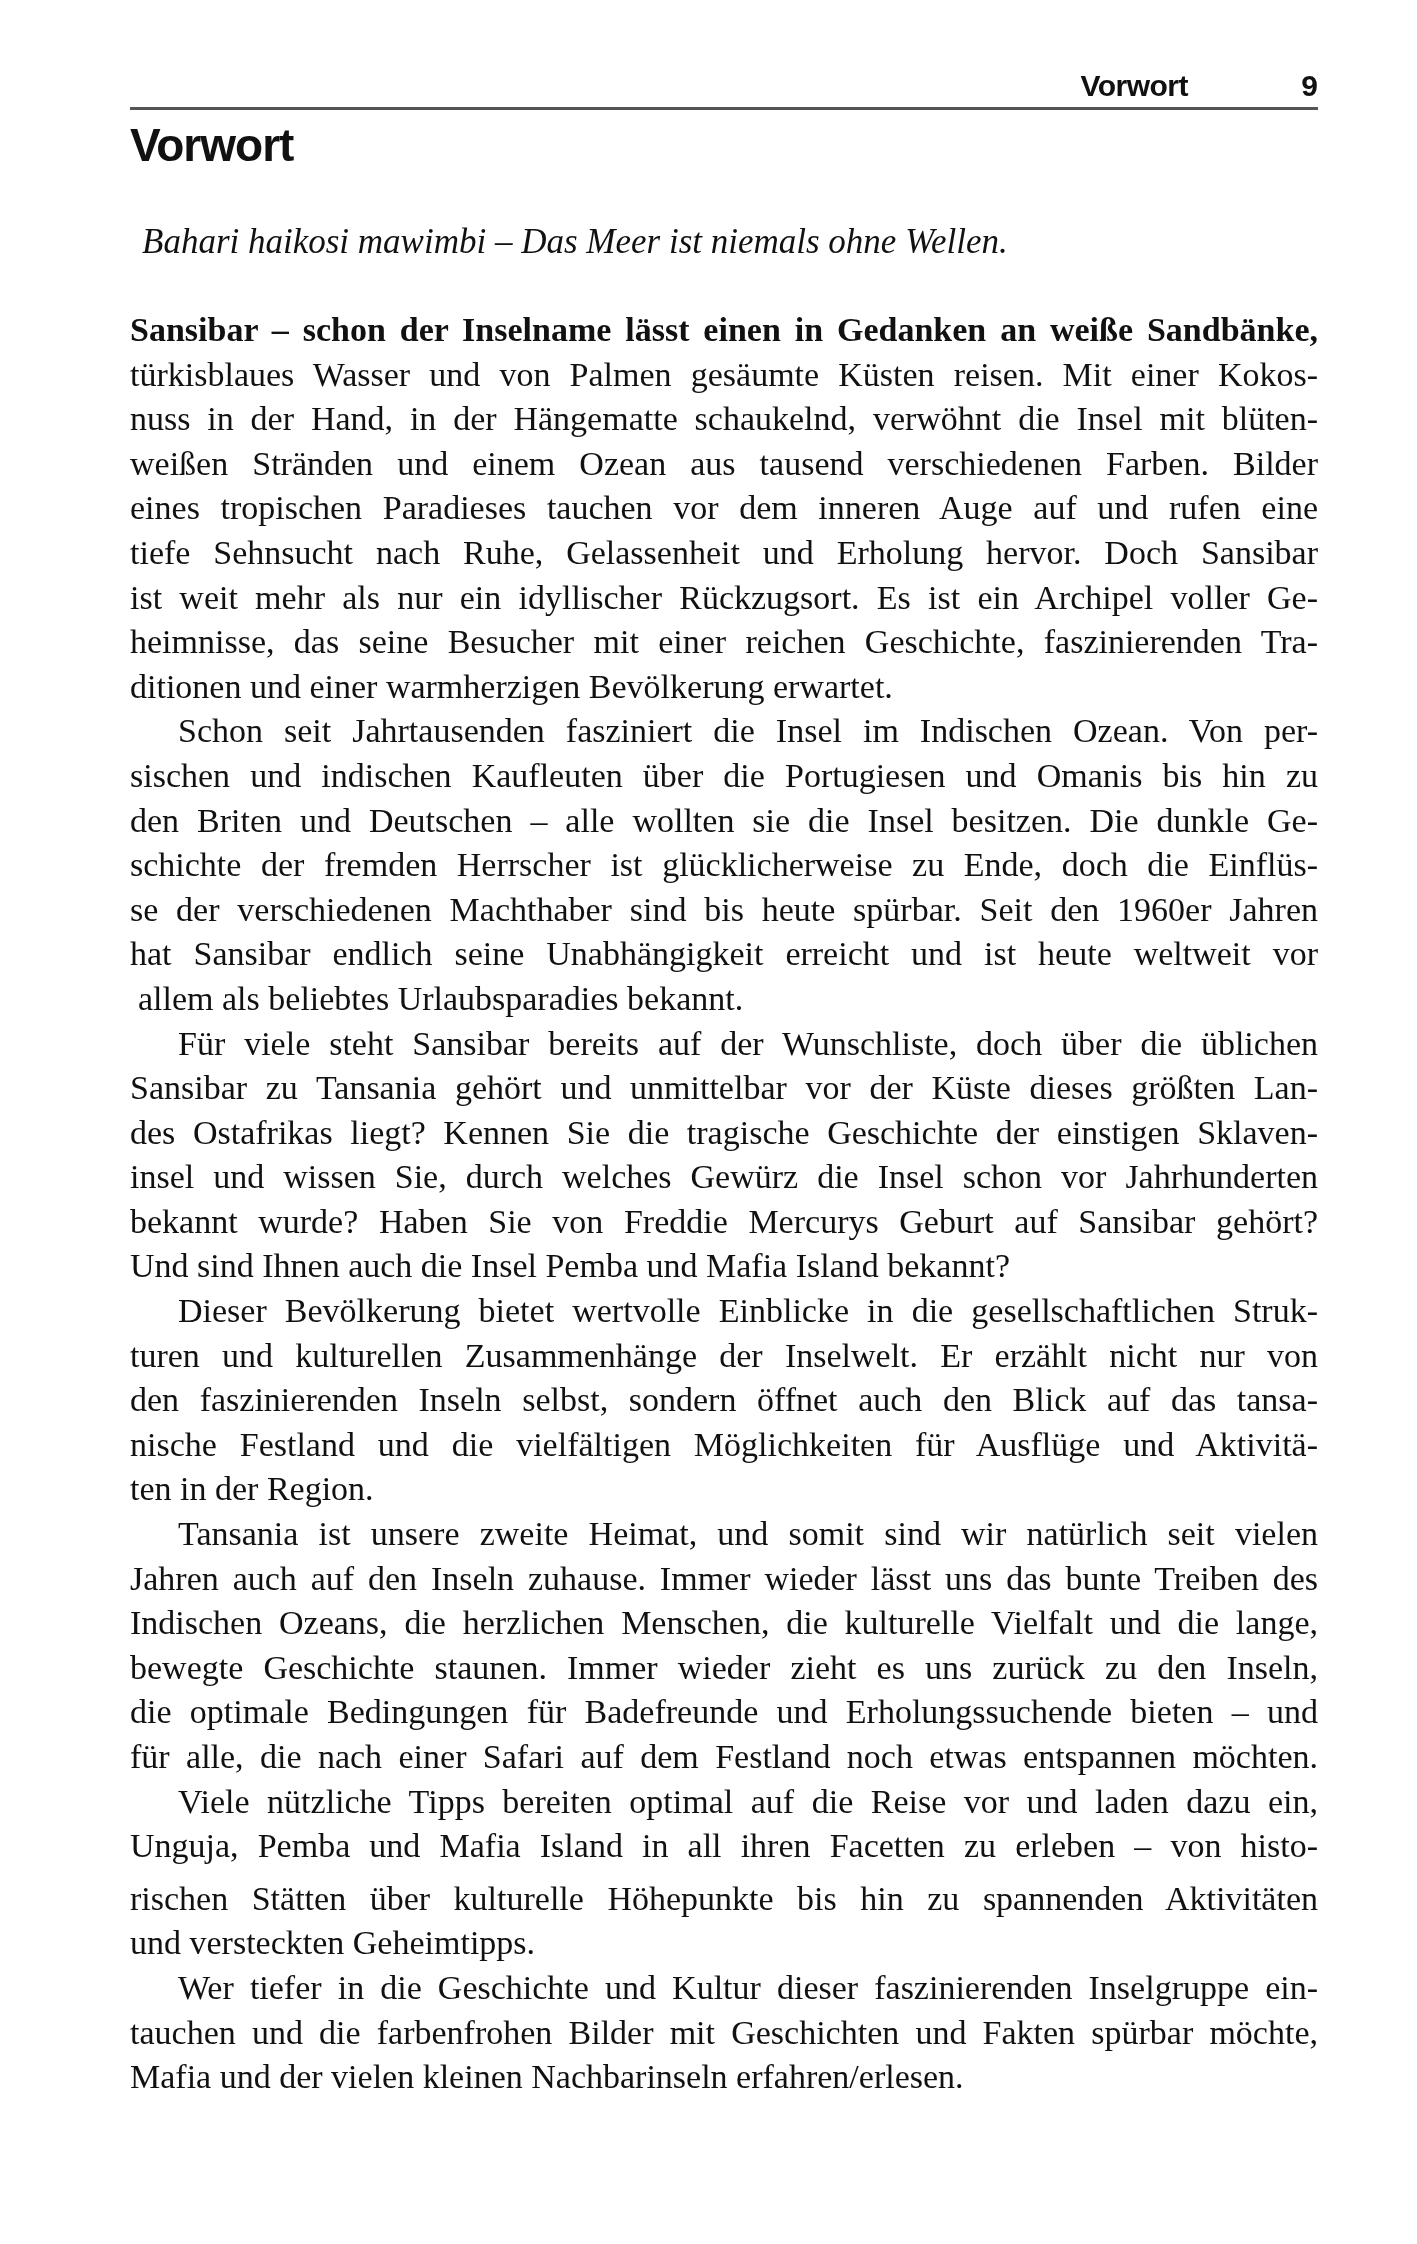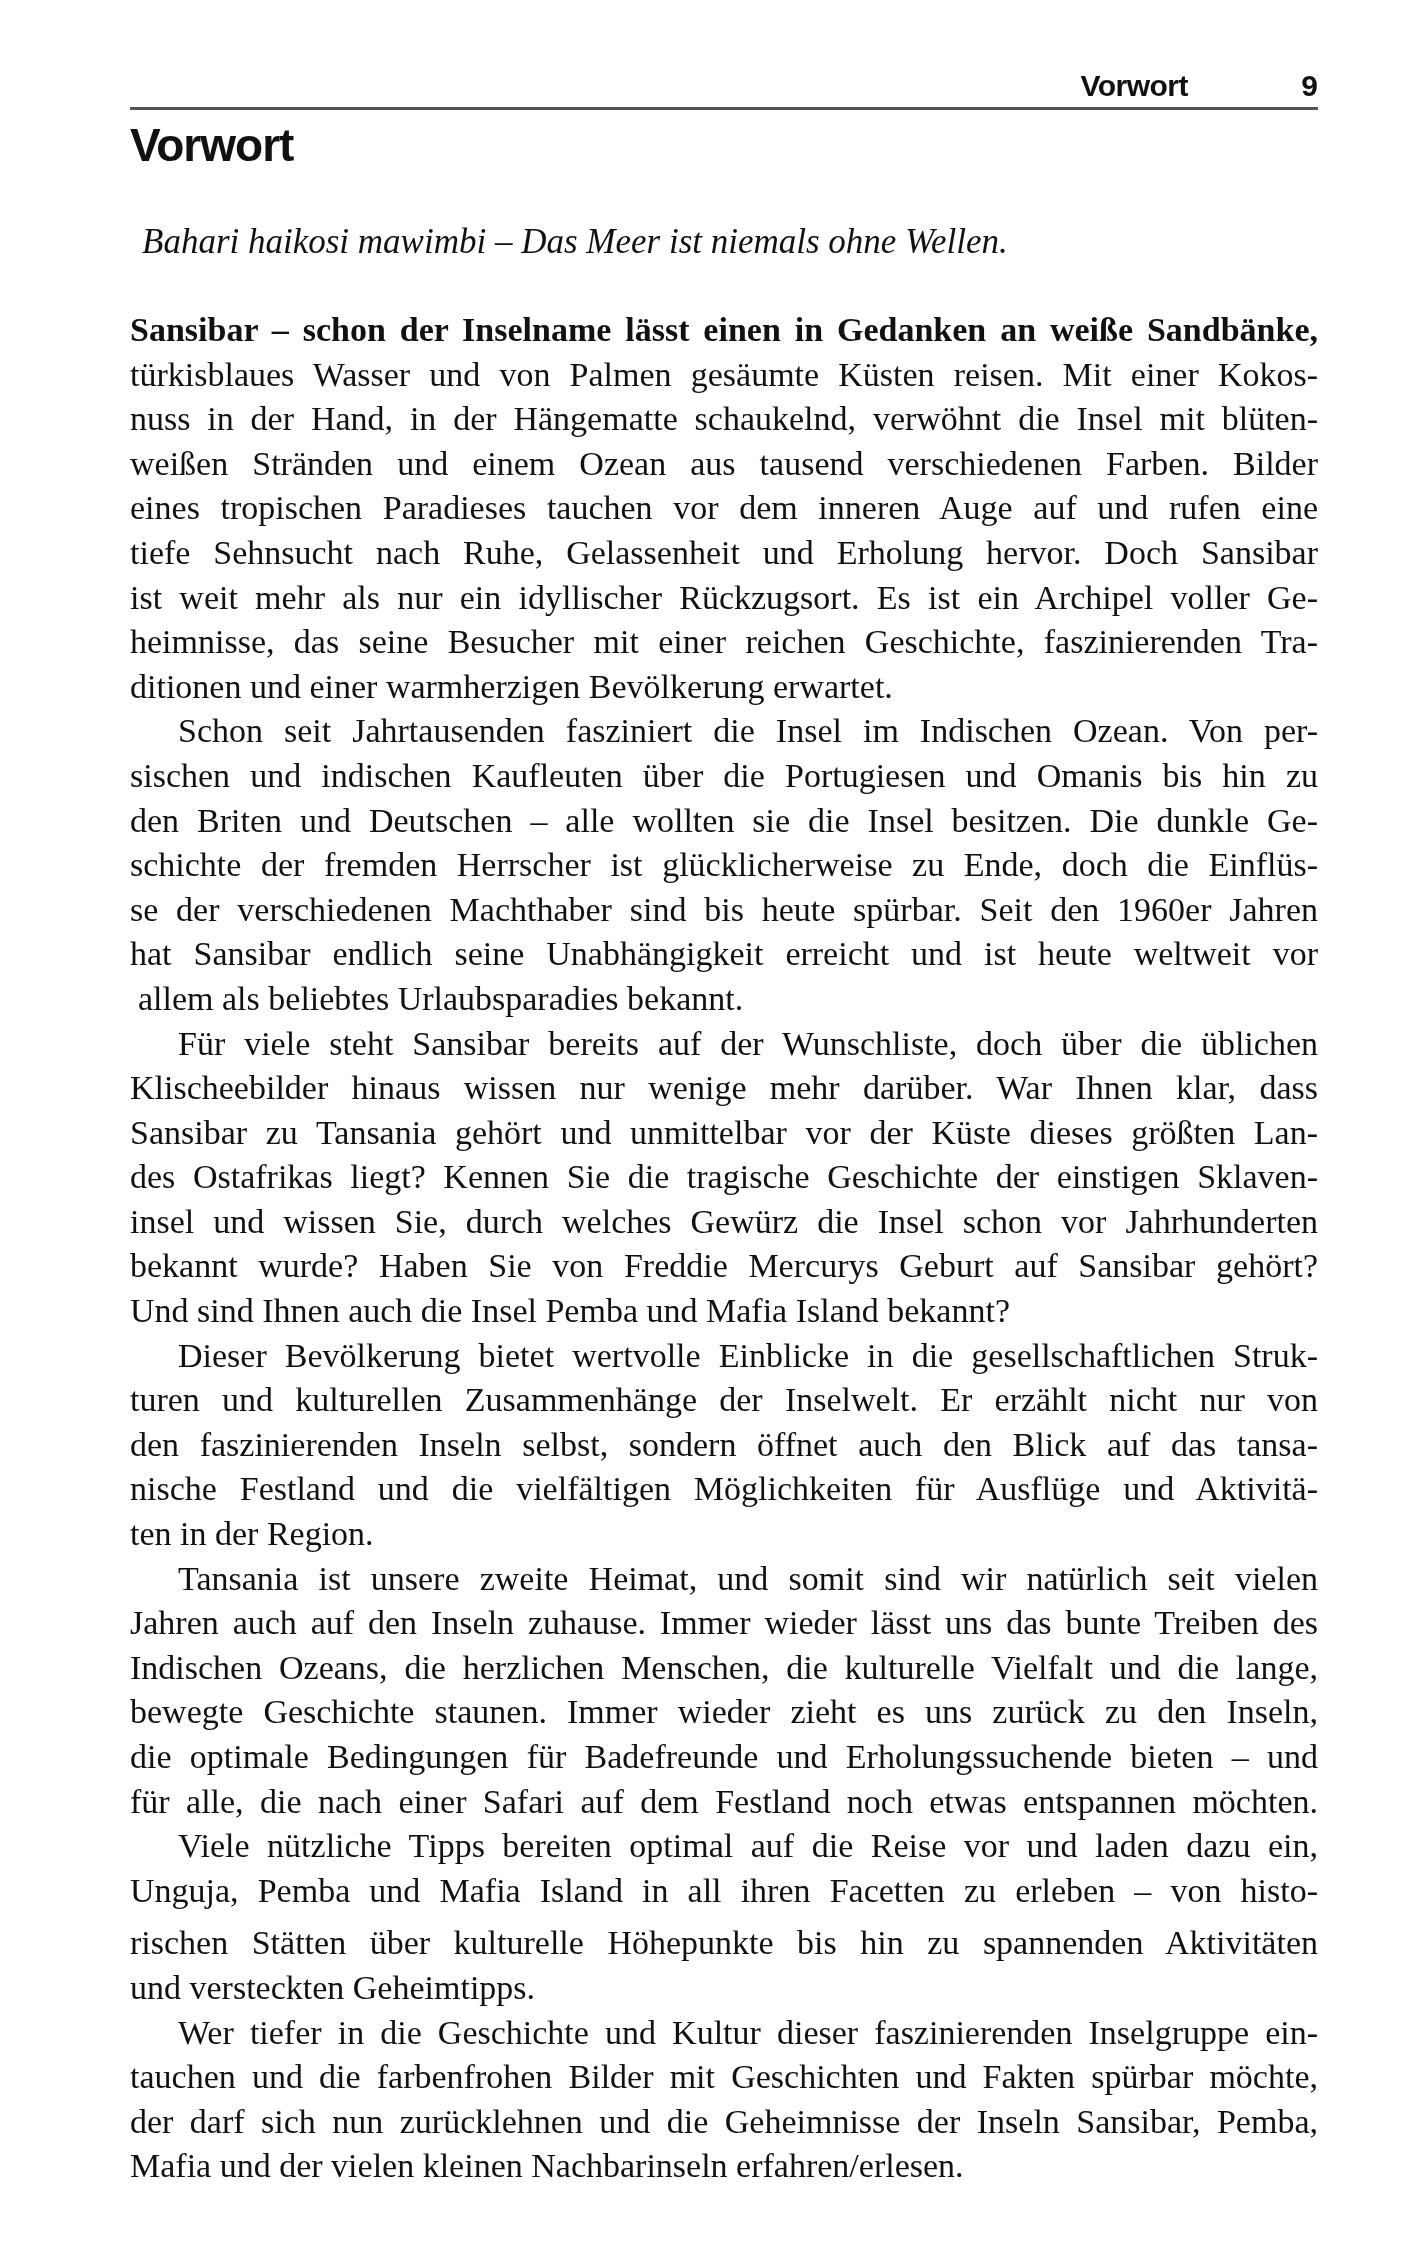--- a/index.html
+++ b/index.html
@@ -64,21 +64,20 @@
     <div class="line" style="white-space: nowrap;">sischen und indischen Kaufleuten über die Portugiesen und Omanis bis hin zu</div>
     <div class="line" style="white-space: nowrap;">den Briten und Deutschen – alle wollten sie die Insel besitzen. Die dunkle Ge-</div>
     <div class="line" style="white-space: nowrap;">schichte der fremden Herrscher ist glücklicherweise zu Ende, doch die Einflüs-</div>
     <div class="line" style="white-space: nowrap;">se der verschiedenen Machthaber sind bis heute spürbar. Seit den 1960er Jahren</div>
     <div class="line" style="white-space: nowrap;">hat Sansibar endlich seine Unabhängigkeit erreicht und ist heute weltweit vor</div>
     <div class="line last" style="white-space: nowrap; margin-left: 8px;">allem als beliebtes Urlaubsparadies bekannt.</div>
   </div>
 
   <div>
     <div class="line indent" style="white-space: nowrap;">Für viele steht Sansibar bereits auf der Wunschliste, doch über die üblichen</div>
-    <div class="line" style="white-space: nowrap;">Klischeebilder hinaus wissen nur wenige mehr darüber. War Ihnen klar, dass</div>
     <div class="line" style="white-space: nowrap;">Sansibar zu Tansania gehört und unmittelbar vor der Küste dieses größten Lan-</div>
     <div class="line" style="white-space: nowrap;">des Ostafrikas liegt? Kennen Sie die tragische Geschichte der einstigen Sklaven-</div>
     <div class="line" style="white-space: nowrap;">insel und wissen Sie, durch welches Gewürz die Insel schon vor Jahrhunderten</div>
     <div class="line" style="white-space: nowrap;">bekannt wurde? Haben Sie von Freddie Mercurys Geburt auf Sansibar gehört?</div>
     <div class="line last" style="white-space: nowrap;">Und sind Ihnen auch die Insel Pemba und Mafia Island bekannt?</div>
   </div>
 
   <div>
     <div class="line indent" style="white-space: nowrap;">Dieser Bevölkerung bietet wertvolle Einblicke in die gesellschaftlichen Struk-</div>
     <div class="line" style="white-space: nowrap;">turen und kulturellen Zusammenhänge der Inselwelt. Er erzählt nicht nur von</div>
@@ -99,16 +98,15 @@
   <div>
     <div class="line indent" style="white-space: nowrap;">Viele nützliche Tipps bereiten optimal auf die Reise vor und laden dazu ein,</div>
     <div class="line" style="white-space: nowrap;">Unguja, Pemba und Mafia Island in all ihren Facetten zu erleben – von histo-</div>
     <div class="line" style="white-space: nowrap; margin-top: 8px;">rischen Stätten über kulturelle Höhepunkte bis hin zu spannenden Aktivitäten</div>
     <div class="line last" style="white-space: nowrap;">und versteckten Geheimtipps.</div>
   </div>
 
   <div>
     <div class="line indent" style="white-space: nowrap;">Wer tiefer in die Geschichte und Kultur dieser faszinierenden Inselgruppe ein-</div>
     <div class="line" style="white-space: nowrap;">tauchen und die farbenfrohen Bilder mit Geschichten und Fakten spürbar möchte,</div>
-    <div class="line" style="white-space: nowrap;">der darf sich nun zurücklehnen und die Geheimnisse der Inseln Sansibar, Pemba,</div>
     <div class="line last" style="white-space: nowrap;">Mafia und der vielen kleinen Nachbarinseln erfahren/erlesen.</div>
   </div>
 </main>
 
 </body></html>

